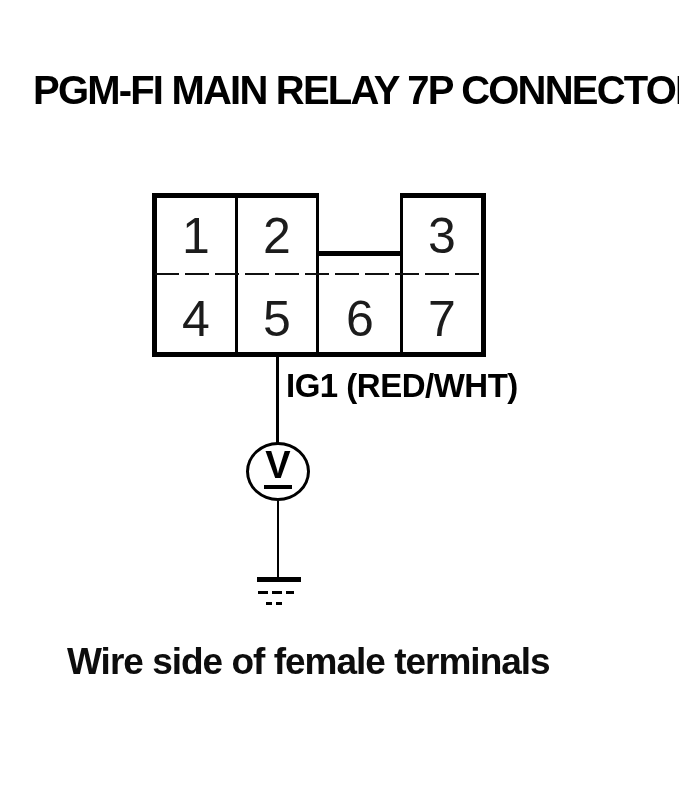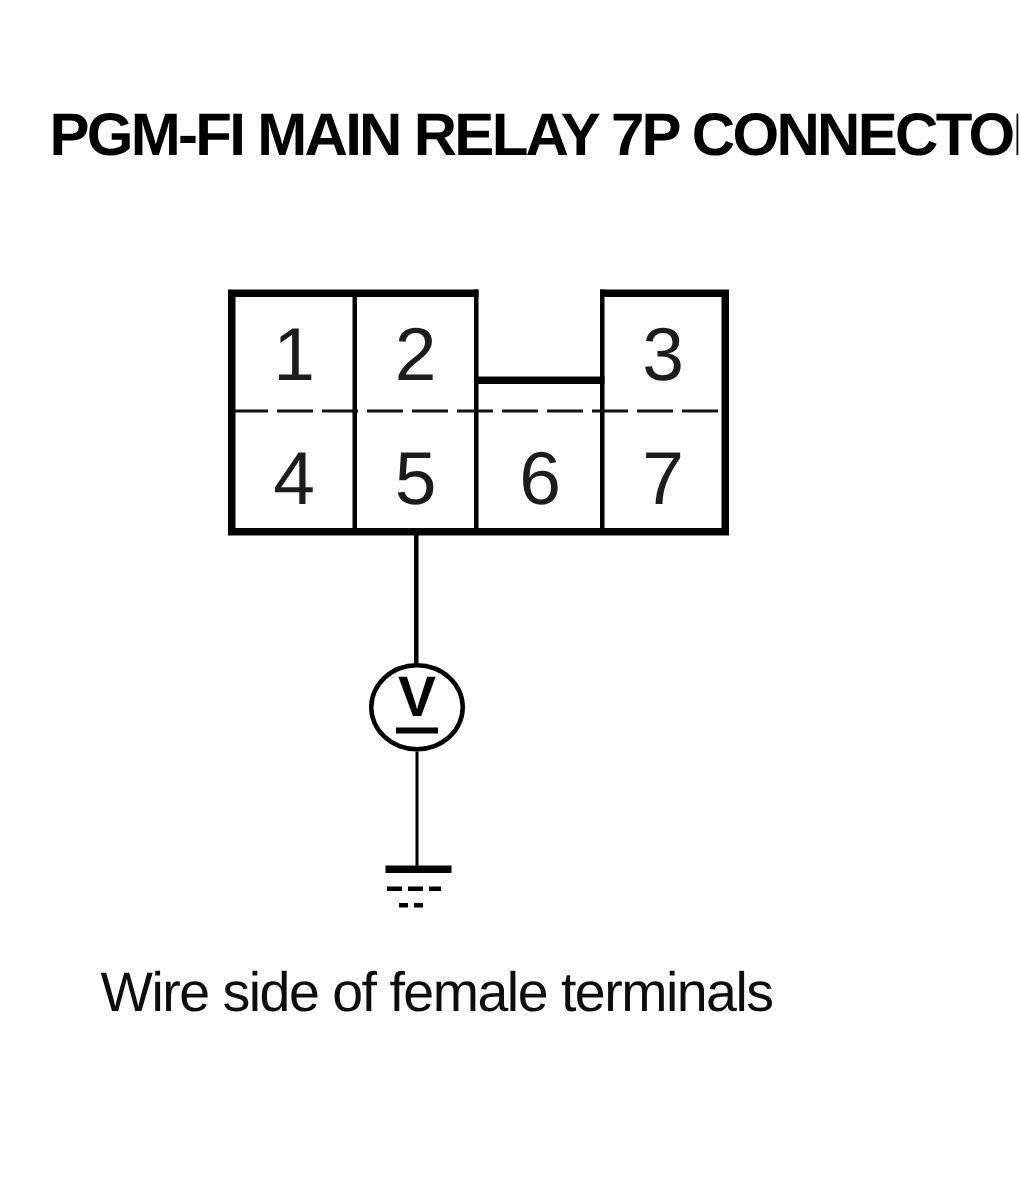--- a/index.html
+++ b/index.html
@@ -145,21 +145,21 @@
   .gnd-dash2 {
     left: 266px; top: 602px;
     width: 20px; height: 3px;
     background: repeating-linear-gradient(90deg, #000 0 6px, transparent 6px 10px);
   }
 
   
   .caption {
     left: 67px; top: 641px;
     font-size: 37px;
-    font-weight: normal;
+    font-weight: bold;
     letter-spacing: -1px;
     white-space: nowrap;
     color: #0d0d0d;
   }
   .figure-id {
     left: 33px; top: 697px;
     font-size: 26px;
     font-weight: 600;
     letter-spacing: -0.5px;
     white-space: nowrap;
@@ -183,20 +183,21 @@
 
   <div class="abs pin pin-1">1</div>
   <div class="abs pin pin-2">2</div>
   <div class="abs pin pin-3">3</div>
   <div class="abs pin pin-row-bottom pin-4">4</div>
   <div class="abs pin pin-row-bottom pin-5">5</div>
   <div class="abs pin pin-row-bottom pin-6">6</div>
   <div class="abs pin pin-row-bottom pin-7">7</div>
 
   <div class="abs wire-top"></div>
+  <div class="abs wire-label">IG1 (RED/WHT)</div>
 
   <div class="abs voltmeter">
     <span class="v-glyph">V</span>
     <span class="v-underline"></span>
   </div>
 
   <div class="abs wire-bottom"></div>
 
   <div class="abs gnd-bar"></div>
   <div class="abs gnd-dash1"></div>

